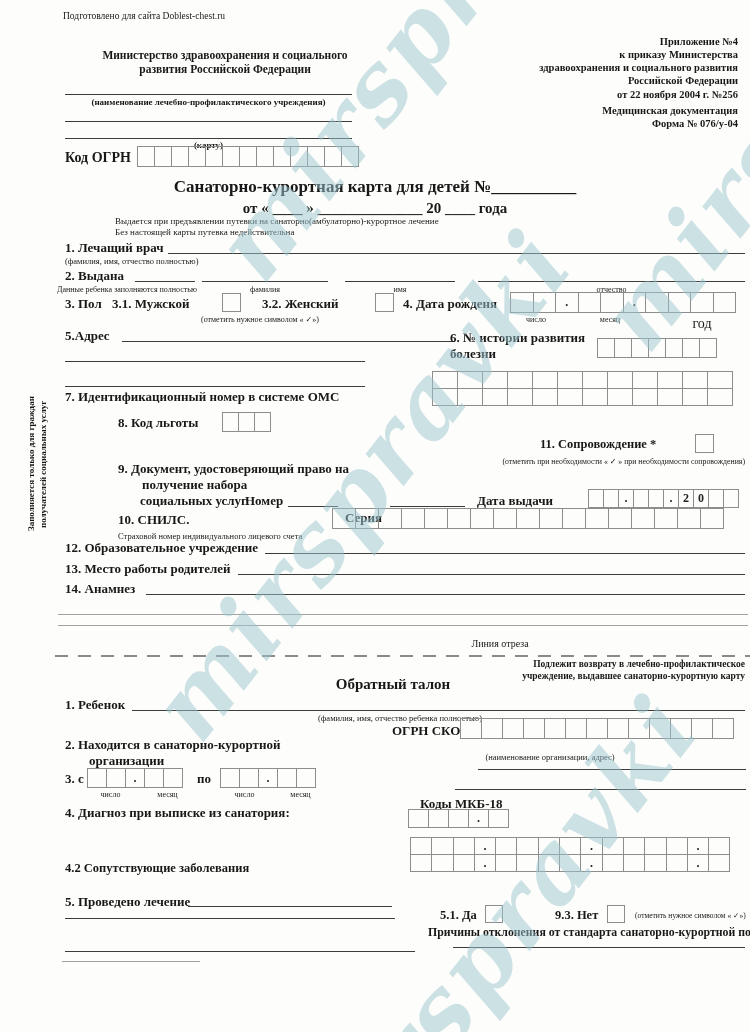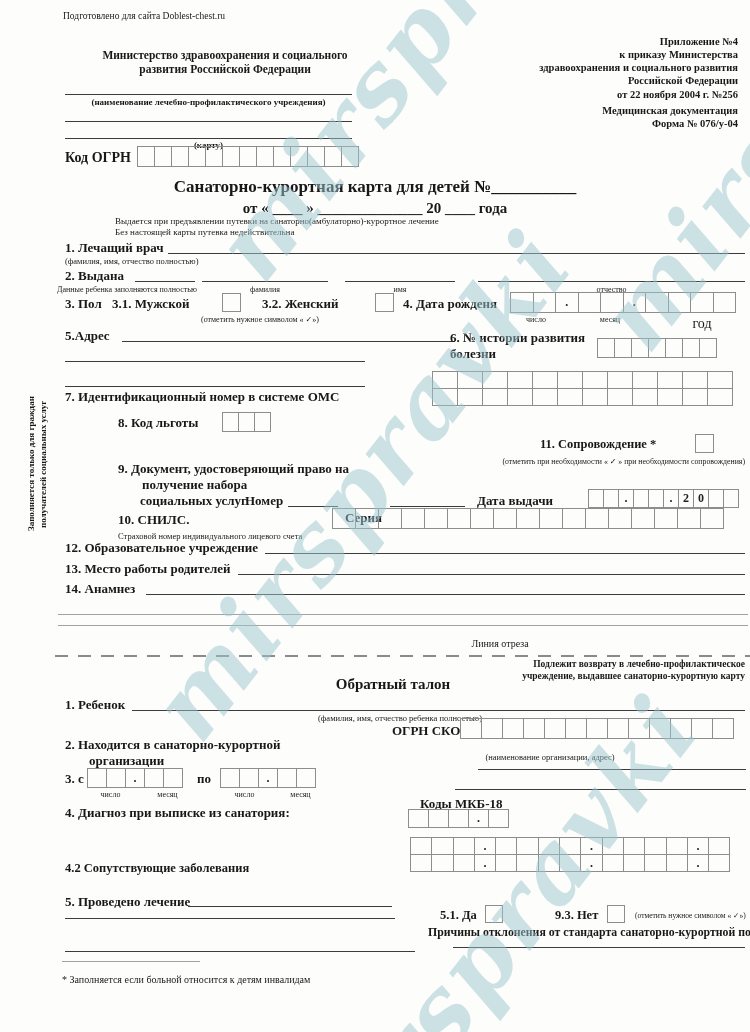--- a/index.html
+++ b/index.html
@@ -351,15 +351,14 @@
     </div>
   <div class="t b" style="left:555px;top:908px;font-size:12.5px">9.3. Нет</div>
   <div class="cells" style="left:607px;top:905px;--w:18px;--h:18px">
       <span class="cell"></span>
     </div>
   <div class="t" style="left:635px;top:911px;font-size:7.5px">(отметить нужное символом « ✓»)</div>
 
   <div class="t b" style="left:428px;top:925px;width:322px;font-size:11.8px;white-space:nowrap;overflow:hidden">Причины отклонения от стандарта санаторно-курортной помощи</div>
   <div class="line" style="left:453px;top:947px;width:292px"></div>
 
-  <div class="t" style="left:62px;top:974px;font-size:10px">* Заполняется если больной относится к детям инвалидам</div>
 
 </div>
 
 </body></html>

